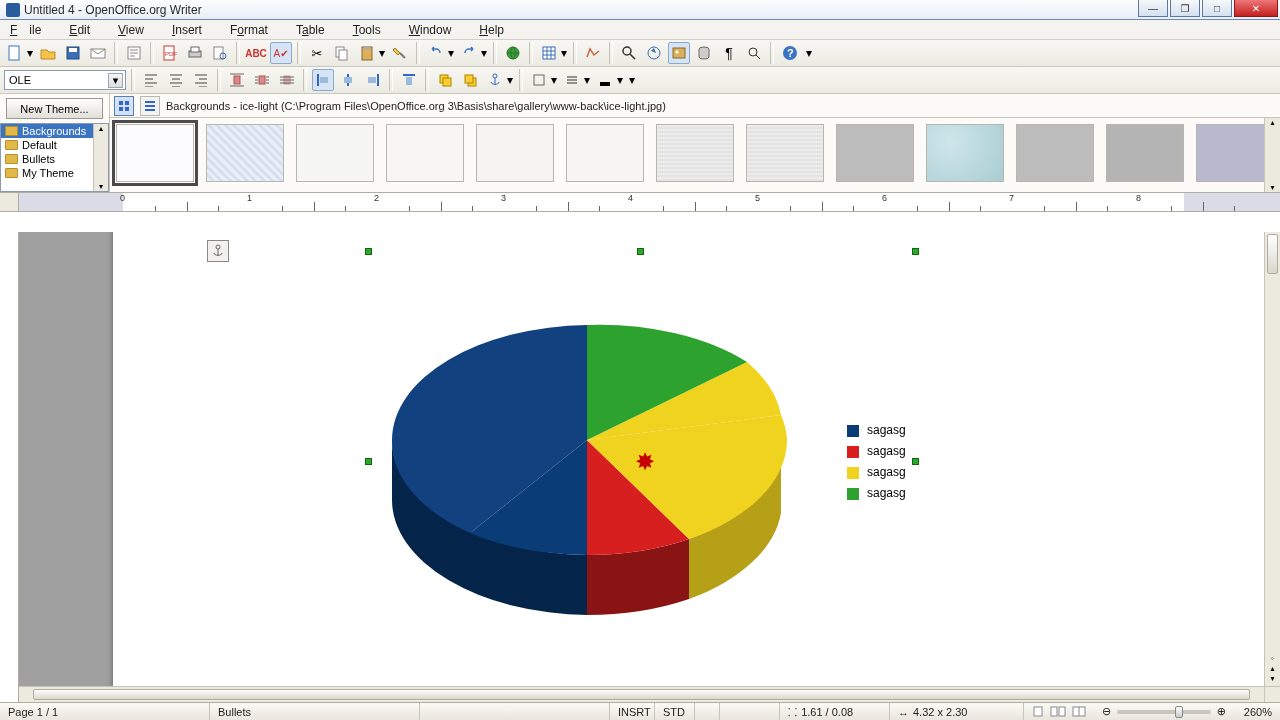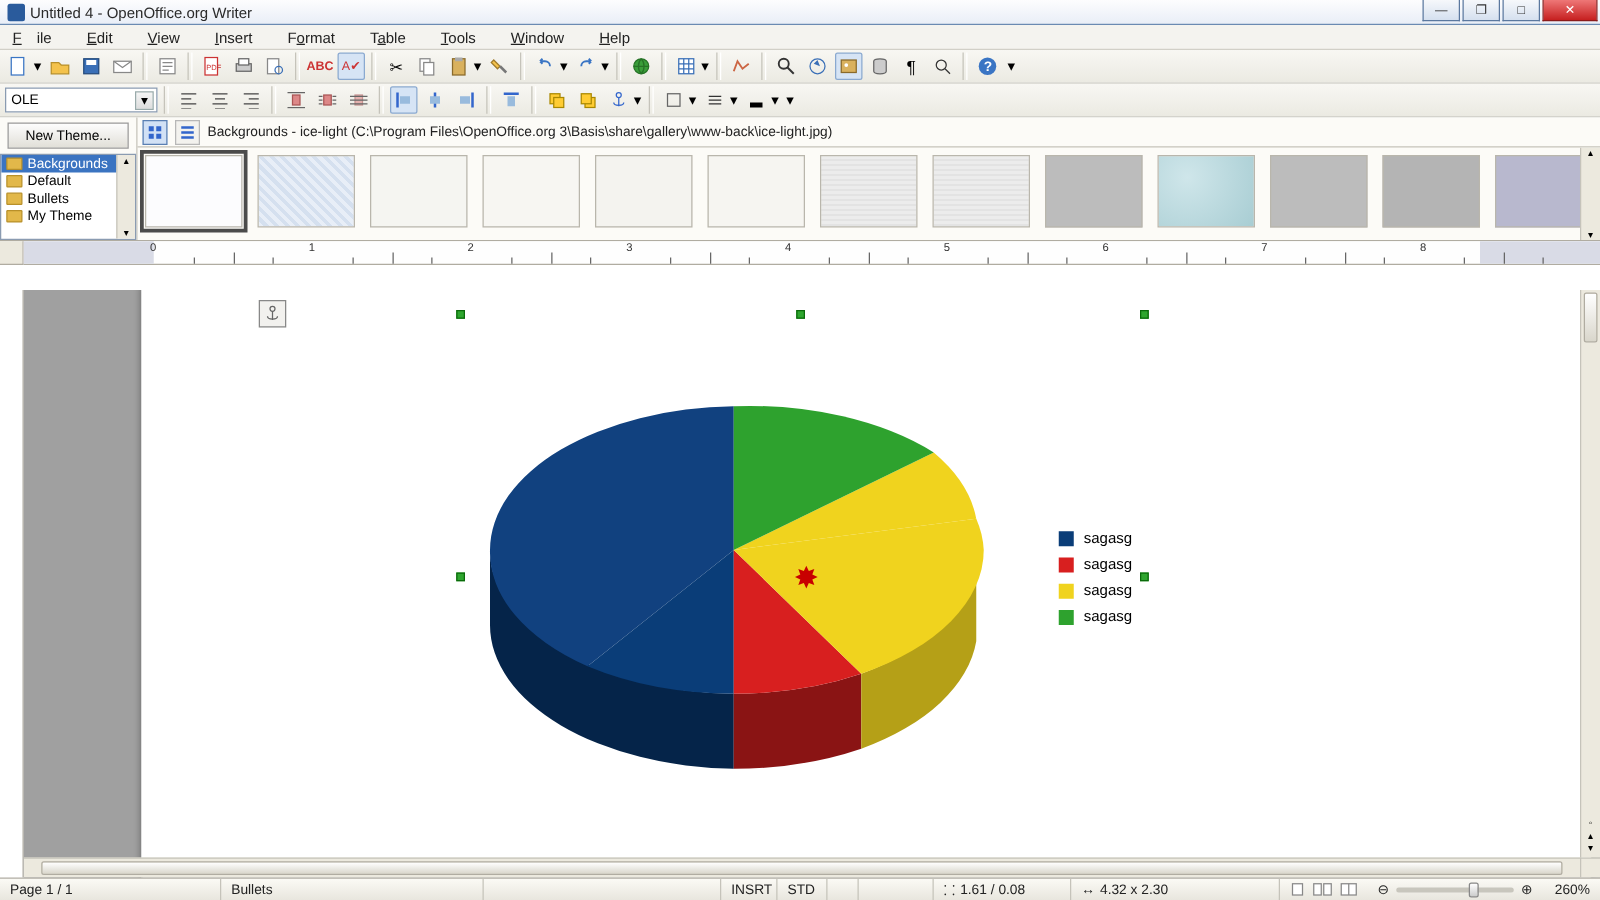--- a/index.html
+++ b/index.html
@@ -556,21 +556,21 @@
       <div style="position:absolute;bottom:2px;left:0;right:0;text-align:center;font-size:8px;line-height:10px">◦<br>▴<br>▾</div>
     </div>
     <div class="scroll-area-h">
       <div style="position:absolute;left:14px;top:2px;bottom:2px;right:14px;background:linear-gradient(#fff,#d9d6cb);border:1px solid #b0aca1;border-radius:2px"></div>
     </div>
     <div style="position:absolute;right:0;bottom:0;width:16px;height:16px;background:#ece9de;border-left:1px solid #c5c3ba;border-top:1px solid #c5c3ba"></div>
   </div>
 </div>
 
 <div class="statusbar">
-  <div class="status-cell" style="width:177px">Page 1 / 1</div>
+  <div class="status-cell" style="width:210px">Page 1 / 1</div>
   <div class="status-cell" style="width:210px">Bullets</div>
   <div class="status-cell" style="width:190px"></div>
   <div class="status-cell" style="width:45px">INSRT</div>
   <div class="status-cell" style="width:40px">STD</div>
   <div class="status-cell" style="width:25px"></div>
   <div class="status-cell" style="width:60px"></div>
   <div class="status-cell" style="width:110px">
       <span style="margin-right:4px">⸬</span>
       <span>1.61 / 0.08</span>
     </div>

